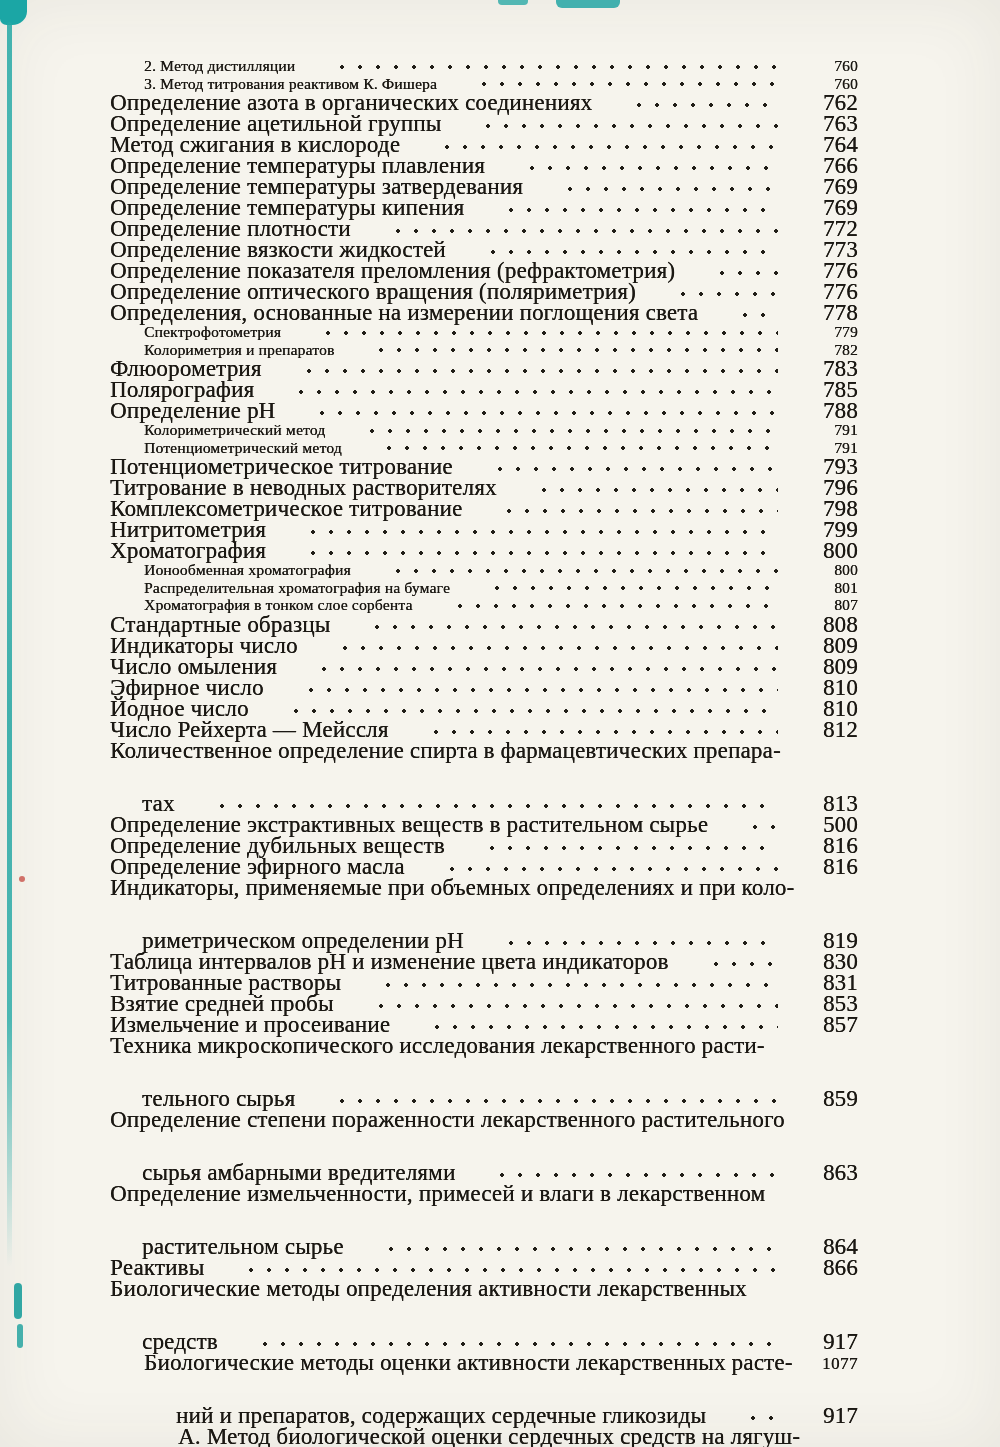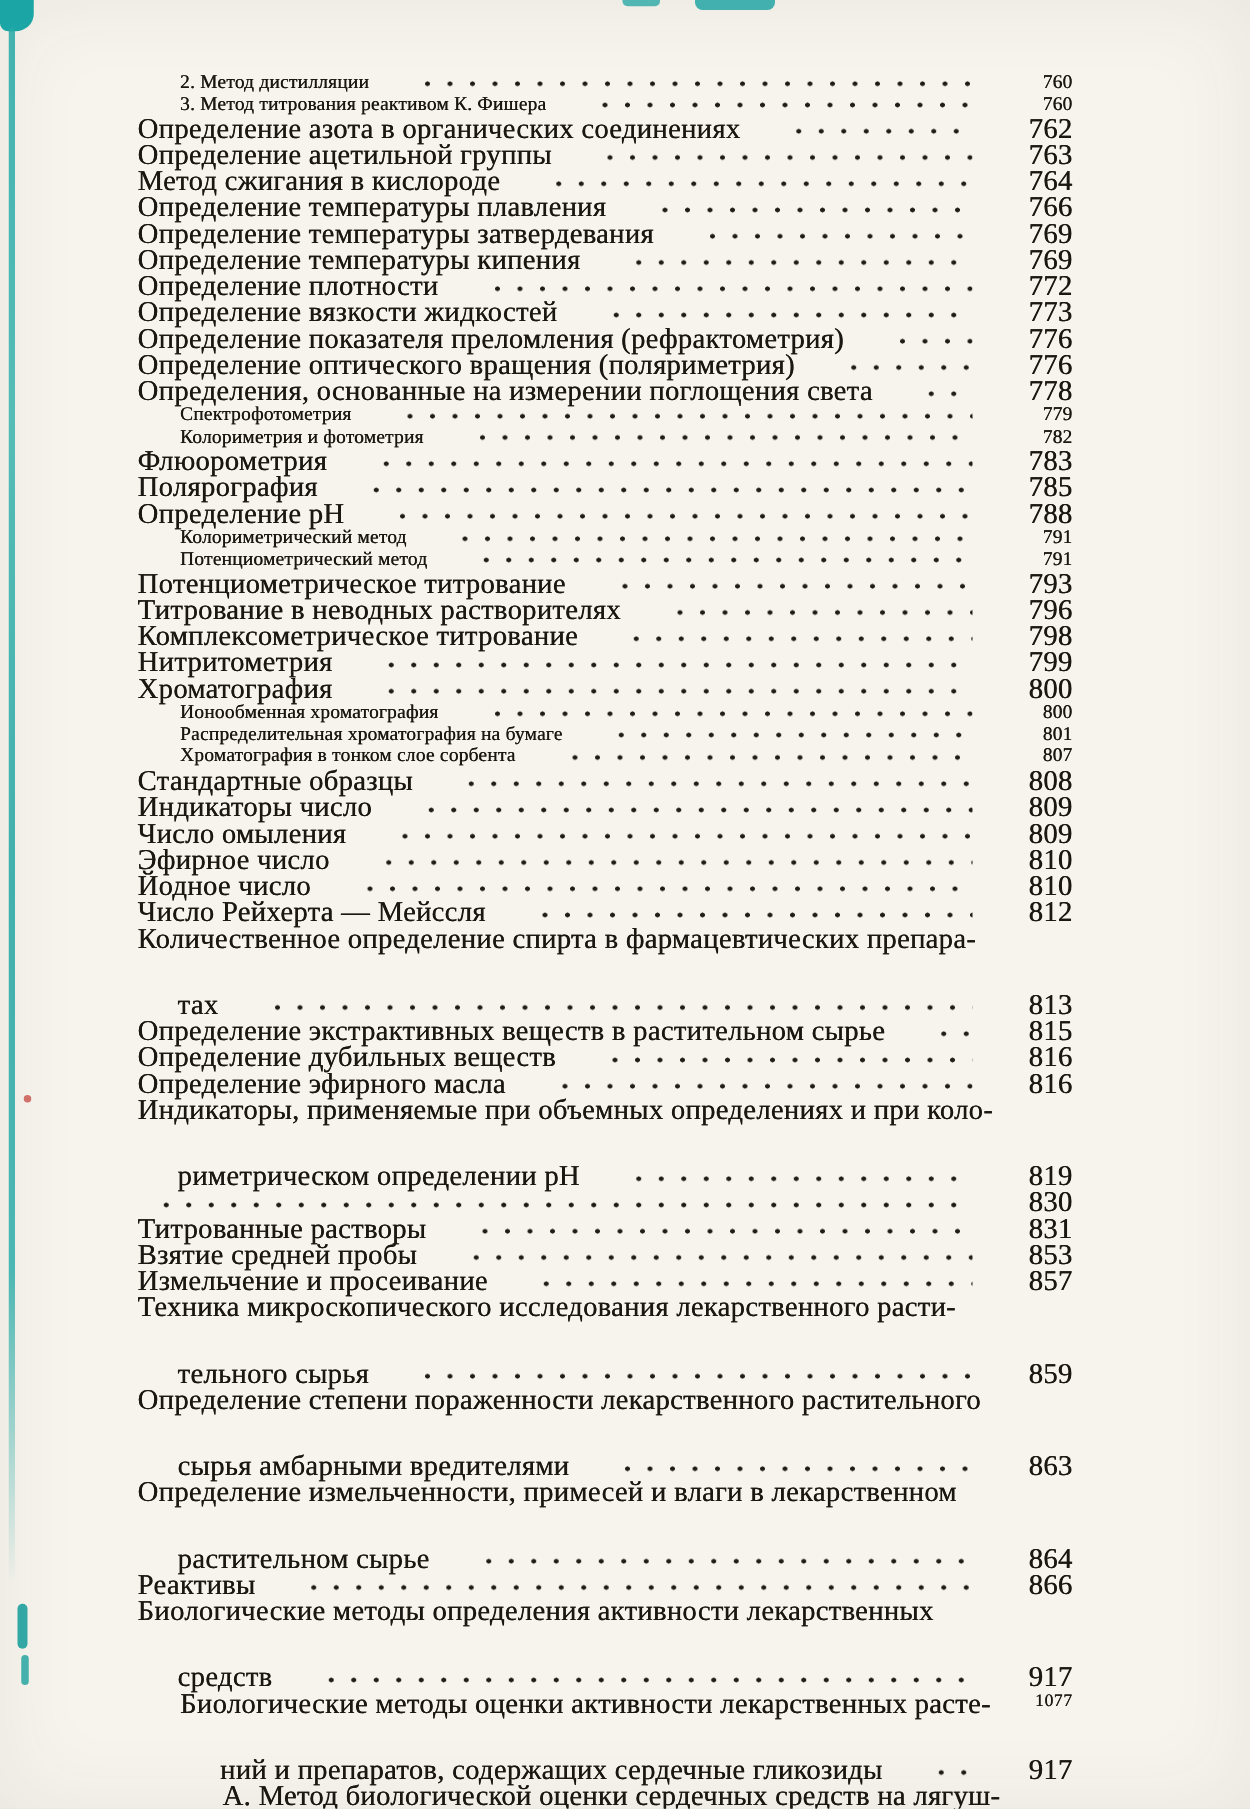--- a/index.html
+++ b/index.html
@@ -54,21 +54,21 @@
     background-size: 18px 6px;
     background-repeat: repeat-x;
     background-position: left 5px bottom 5px;
   }
   .pg { flex: 0 0 46px; text-align: right; }
 
   .folio {
     position: absolute;
     top: 1354px;
     right: 142px;
-    font-size: 14px;
+    font-size: 17px;
     letter-spacing: 0.5px;
     text-shadow: 0.25px 0 0 currentColor;
   }
 </style>
 </head>
 <body>
 
 <div class="page">
   <div class="art corner"></div>
   <div class="art leftline"></div>
@@ -172,21 +172,21 @@
       </div>
       <div class="entry indent-1 small">
         <div class="line">
           <span class="txt">Спектрофотометрия</span>
           <span class="leader"></span>
           <span class="pg">779</span>
         </div>
       </div>
       <div class="entry indent-1 small">
         <div class="line">
-          <span class="txt">Колориметрия и фотометрия</span>
+          <span class="txt">Колориметрия и препаратов</span>
           <span class="leader"></span>
           <span class="pg">782</span>
         </div>
       </div>
       <div class="entry indent-0">
         <div class="line">
           <span class="txt">Флюорометрия</span>
           <span class="leader"></span>
           <span class="pg">783</span>
         </div>
@@ -324,21 +324,21 @@
         <div class="line cont">
           <span class="txt">тах</span>
           <span class="leader"></span>
           <span class="pg">813</span>
         </div>
       </div>
       <div class="entry indent-0">
         <div class="line">
           <span class="txt">Определение экстрактивных веществ в растительном сырье</span>
           <span class="leader"></span>
-          <span class="pg">815</span>
+          <span class="pg">500</span>
         </div>
       </div>
       <div class="entry indent-0">
         <div class="line">
           <span class="txt">Определение дубильных веществ</span>
           <span class="leader"></span>
           <span class="pg">816</span>
         </div>
       </div>
       <div class="entry indent-0">
@@ -353,20 +353,21 @@
           <span class="txt">Индикаторы, применяемые при объемных определениях и при коло-</span>
         </div>
         <div class="line cont">
           <span class="txt">риметрическом определении pH</span>
           <span class="leader"></span>
           <span class="pg">819</span>
         </div>
       </div>
       <div class="entry indent-0">
         <div class="line">
+          <span class="txt">Таблица интервалов pH и изменение цвета индикаторов</span>
           <span class="leader"></span>
           <span class="pg">830</span>
         </div>
       </div>
       <div class="entry indent-0">
         <div class="line">
           <span class="txt">Титрованные растворы</span>
           <span class="leader"></span>
           <span class="pg">831</span>
         </div>

